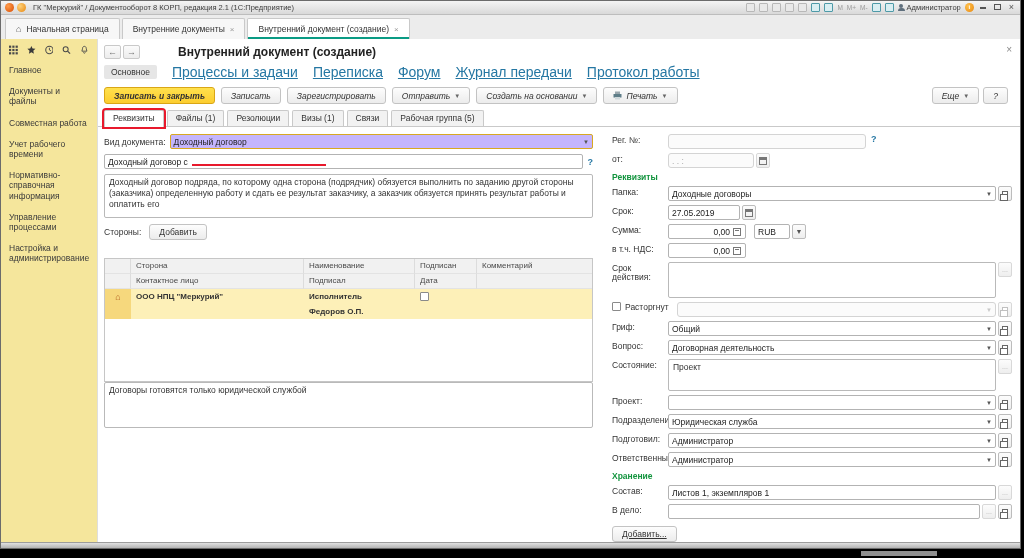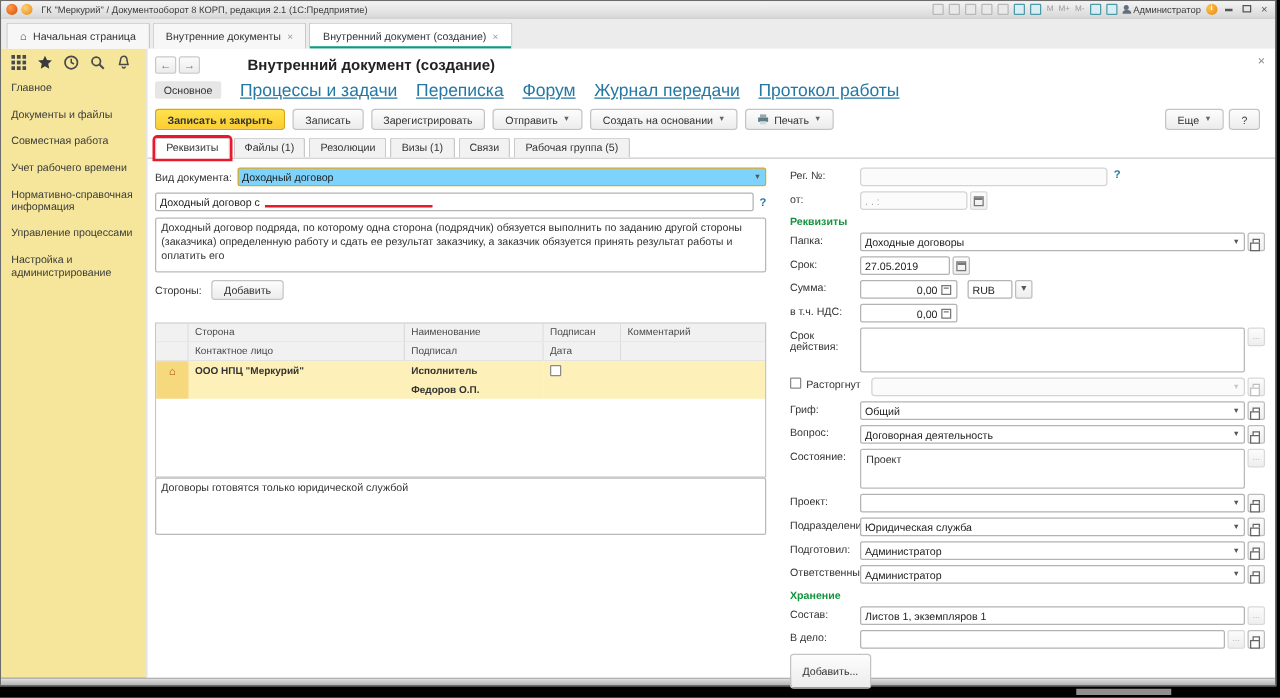--- a/index.html
+++ b/index.html
@@ -27,56 +27,56 @@
 
   
   .tabbar { height:24px; background:#ececec; display:flex; align-items:flex-end; padding-left:4px; gap:2px; flex-shrink:0; }
   .tab { height:21px; display:inline-flex; align-items:center; gap:5px; padding:0 10px; border:1px solid #c9c9c9; border-bottom:none; background:#f7f7f7; border-radius:2px 2px 0 0; font-size:8.5px; color:#333; position:relative; }
   .tab.active { background:#fff; box-shadow:inset 0 -2px 0 #0a9b84; }
   .tab .x { color:#9a9a9a; font-size:8px; }
   .home-ic { color:#444; font-size:9px; }
 
   
   .main { flex:1; display:flex; min-height:0; }
-  .sidebar { width:116px; background:#f5e69c; flex-shrink:0; padding:5px 8px; }
+  .sidebar { width:96px; background:#f5e69c; flex-shrink:0; padding:5px 8px; }
   .sb-icons { display:flex; gap:9px; align-items:center; margin-bottom:9px; }
   .sb-icons svg { display:block; }
   .sb-item { font-size:8.5px; color:#3a3a3a; margin-bottom:11px; line-height:1.2; cursor:default; }
   .content { flex:1; background:#fff; position:relative; min-width:0; border-left:1px solid #dedede; display:flex; flex-direction:column; }
 
   .chead { display:flex; align-items:center; padding:6px 8px 3px 6px; }
   .navbtn { width:17px; height:14px; border:1px solid #c9c9c9; border-radius:2px; background:linear-gradient(#fbfbfb,#ececec); font-size:9px; color:#777; display:inline-flex; align-items:center; justify-content:center; margin-right:2px; }
   .ftitle { font-size:12px; font-weight:bold; color:#222; margin-left:36px; }
   .fclose { position:absolute; right:8px; top:5px; color:#8a8a8a; font-size:10px; }
 
   .navlinks { display:flex; align-items:center; gap:15px; padding:2px 8px 4px 6px; }
   .seclabel { background:#e6e6e6; border-radius:2px; padding:2px 7px; font-size:8.5px; color:#333; }
   .nlink { font-size:14px; color:#2577a3; text-decoration:underline; cursor:pointer; white-space:nowrap; }
 
-  .cmdrow { display:flex; align-items:center; gap:6px; padding:3px 8px 5px 6px; }
+  .cmdrow { display:flex; align-items:center; gap:6px; padding:3px 8px 5px 6px;font-style:italic; }
   .btn { height:17px; padding:0 9px; border:1px solid #c3c3c3; border-radius:3px; background:linear-gradient(#fdfdfd,#ececec); font-size:8.5px; color:#333; display:inline-flex; align-items:center; gap:4px; white-space:nowrap; cursor:default; }
   .btn.primary { background:linear-gradient(#ffe14d,#fccd2f); border-color:#d9a616; font-weight:bold; }
   .btn .dd { font-size:6px; color:#666; }
   .cmd-right { margin-left:auto; display:flex; gap:4px; padding-right:4px; }
 
   .chiptabs { display:flex; gap:3px; padding-left:6px; border-bottom:1px solid #c9c9c9; height:18px; align-items:flex-end; }
   .chip { padding:2px 8px 3px 8px; border:1px solid #c9c9c9; border-bottom:none; background:#f2f2f2; border-radius:2px 2px 0 0; font-size:8.5px; color:#333; position:relative; }
   .chip.active { background:#fff; margin-bottom:-1px; padding-bottom:4px; box-shadow:0 0 0 2px #e8192c; z-index:3; }
 
   .formbody { flex:1; display:flex; padding:7px 8px 0 6px; min-height:0; }
   .colL { width:489px; flex-shrink:0; margin-right:19px; }
   .colR { flex:1; min-width:0; }
 
   .lr { display:flex; align-items:center; margin-bottom:5px; }
   .lbl { font-size:8.5px; color:#333; white-space:nowrap; }
   .fld { display:flex; align-items:center; height:15px; border:1px solid #b3b3b3; border-radius:2px; background:#fff; font-size:8.5px; color:#222; min-width:0; }
   .fld .v { flex:1; padding:0 3px; white-space:nowrap; overflow:hidden; }
   .fld .num { flex:1; padding:0 3px; text-align:right; }
   .fld .ddi { width:12px; text-align:center; font-size:6px; color:#555; flex-shrink:0; }
-  .fld.yellow { background:#7dd3fc; border-color:#d8a821; }
+  .fld.yellow { background:#c4b5fd; border-color:#d8a821; }
   .fld.dis { background:#fbfbfb; border-color:#d4d4d4; color:#a9a9a9; border-radius:3px; }
   .sq { width:14px; height:15px; border:1px solid #bcbcbc; border-radius:2px; background:linear-gradient(#fcfcfc,#eeeeee); display:inline-flex; align-items:center; justify-content:center; margin-left:2px; font-size:7px; color:#555; flex-shrink:0; }
   .sq.dim { color:#b5b5b5; border-color:#d8d8d8; }
   .ic-cal { width:8px; height:8px; border:1px solid #777; position:relative; display:block; }
   .ic-cal::before { content:""; position:absolute; left:0; right:0; top:0; height:2px; background:#777; }
   .ic-calc { width:8px; height:8px; border:1px solid #777; position:relative; display:block; }
   .ic-calc::before { content:""; position:absolute; left:1px; right:1px; top:1px; height:1.5px; background:#777; }
   .ic-open { width:6px; height:5px; border:1px solid #666; position:relative; display:block; background:#fff; }
   .ic-open::after { content:""; position:absolute; left:-3px; top:2px; width:6px; height:5px; border:1px solid #666; background:#fff; }
   .sq.dim .ic-open, .sq.dim .ic-open::after { border-color:#c0c0c0; }
@@ -470,21 +470,21 @@
             <span class="rlbl">В дело:</span>
             <span class="fld grow">
                   <span class="v"></span>
                 </span>
             <span class="sq dim">...</span>
             <span class="sq">
                   <span class="ic-open"></span>
                 </span>
           </div>
 
-          <span class="btn" style="height:28px;">Добавить...</span>
+          <span class="btn" style="height:16px;text-decoration:underline;">Добавить...</span>
         </div>
       </div>
     </div>
   </div>
 
   <div class="winbottom"></div>
 </div>
 <div class="task-frag"></div>
 </div>
 

